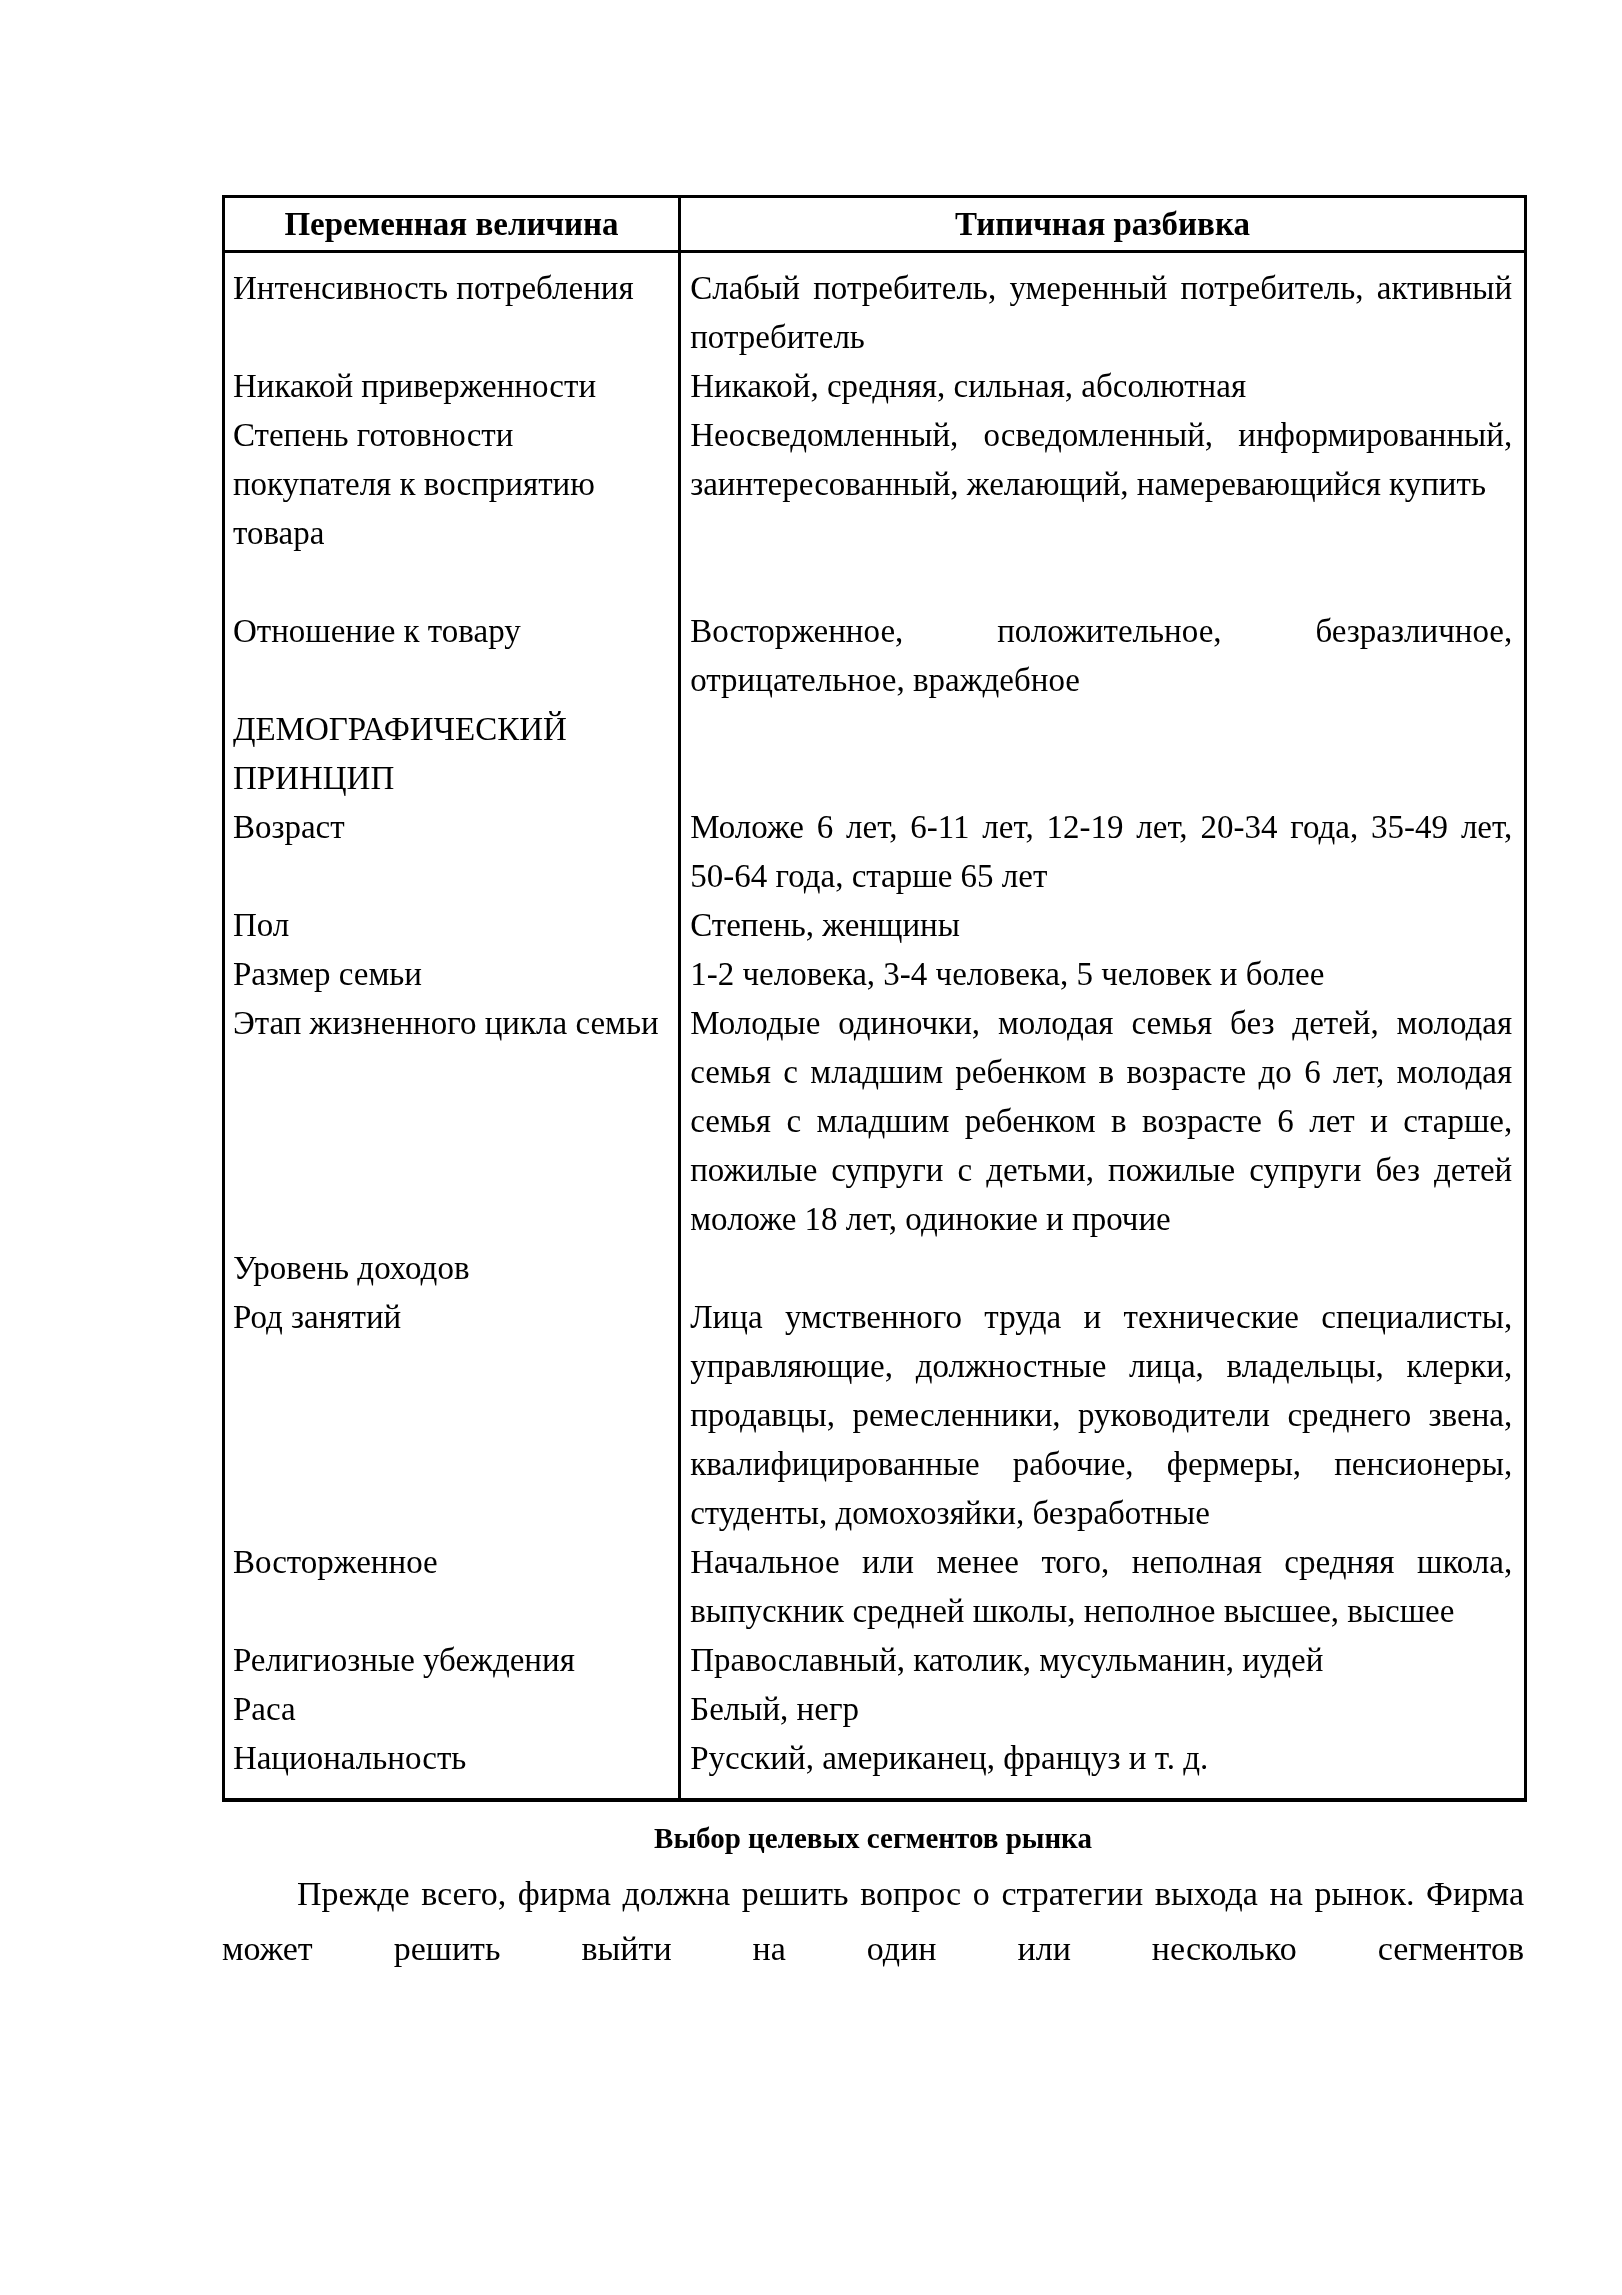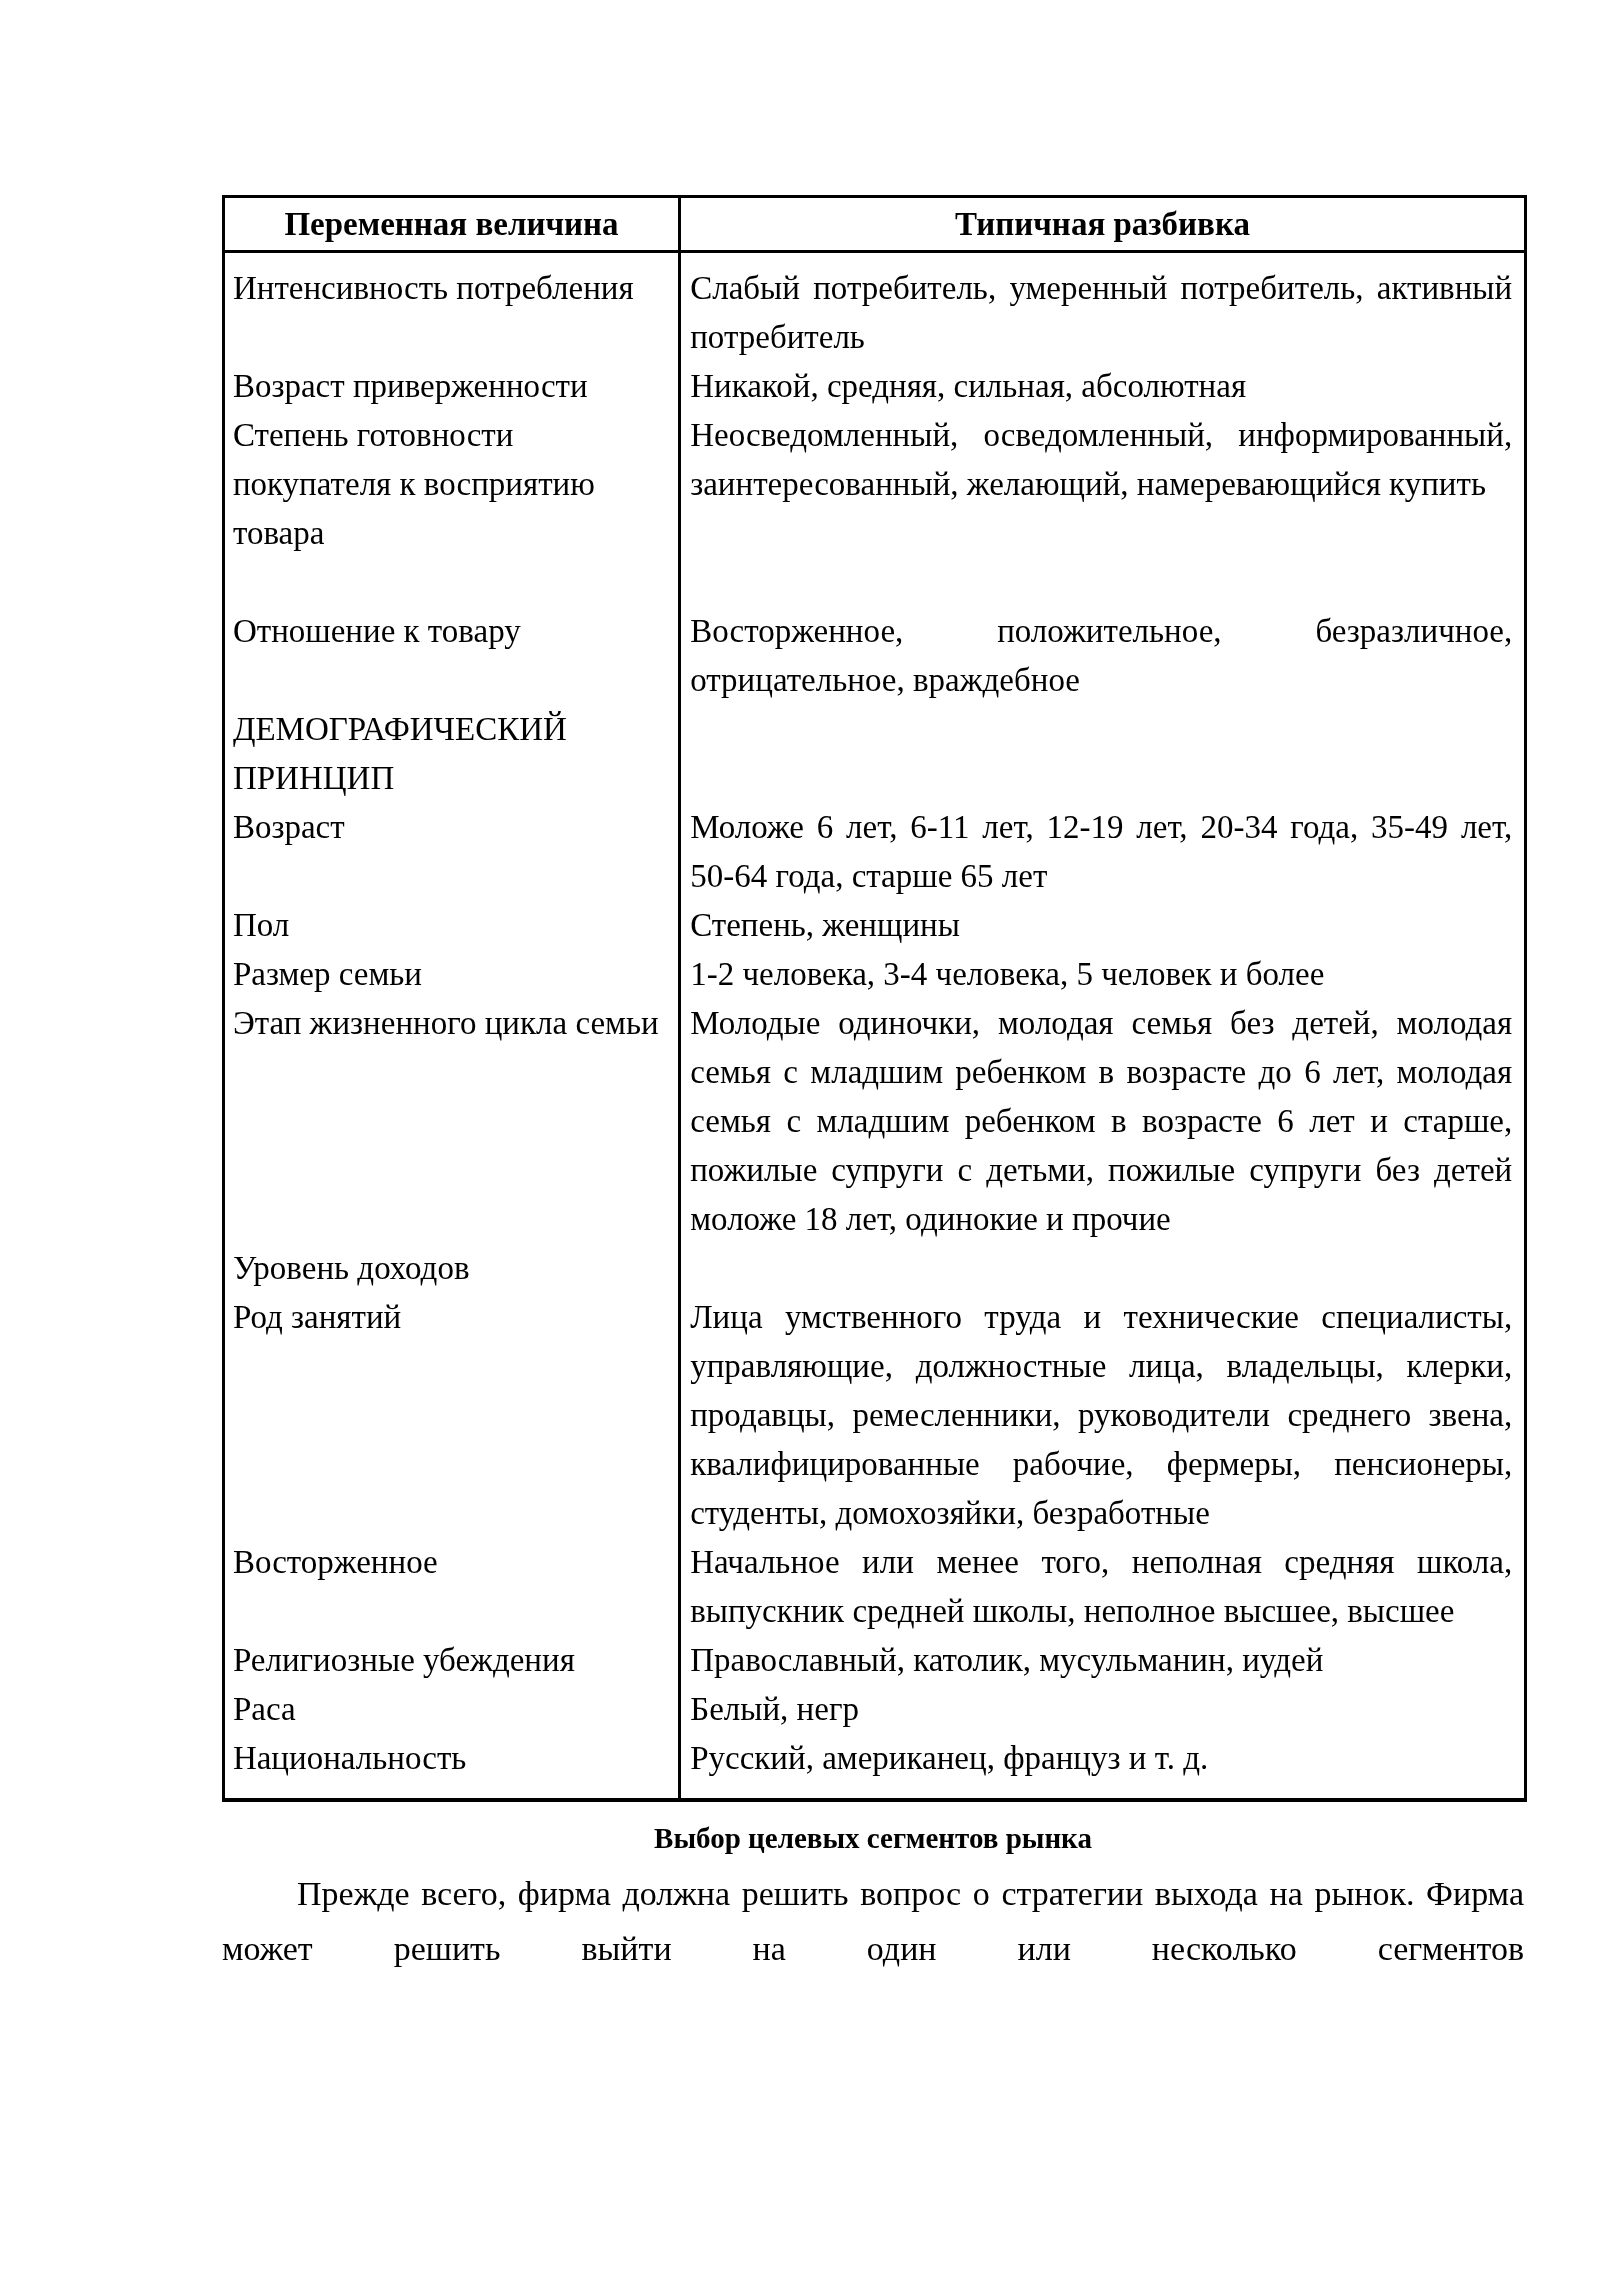--- a/index.html
+++ b/index.html
@@ -101,21 +101,21 @@
     <tbody>
       <tr>
         <th class="var-col">Переменная величина</th>
         <th>Типичная разбивка</th>
       </tr>
       <tr class="first-row">
         <td class="var">Интенсивность потребления</td>
         <td class="val">Слабый потребитель, умеренный потребитель, активный потребитель</td>
       </tr>
       <tr>
-        <td class="var">Возраст приверженности</td>
+        <td class="var">Никакой приверженности</td>
         <td class="val">Никакой, средняя, сильная, абсолютная</td>
       </tr>
       <tr>
         <td class="var">Степень готовности покупателя к восприятию товара</td>
         <td class="val">Неосведомленный, осведомленный, информированный, заинтересованный, желающий, намеревающийся купить</td>
       </tr>
       <tr class="gap-row">
         <td class="var">Отношение к товару</td>
         <td class="val">Восторженное, положительное, безразличное, отрицательное, враждебное</td>
       </tr>

